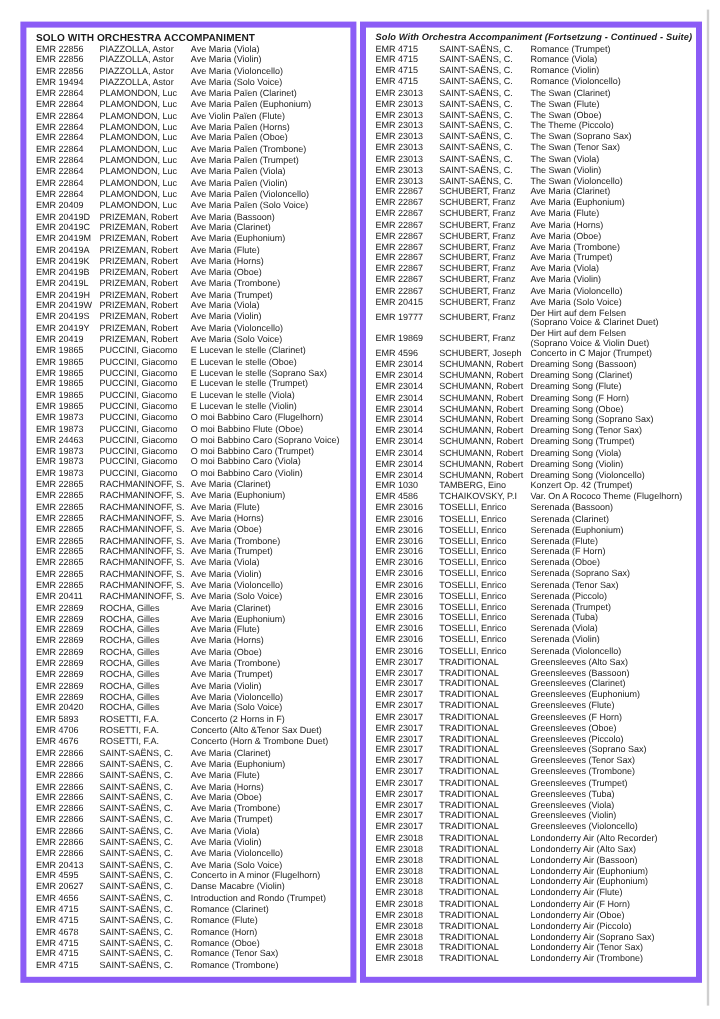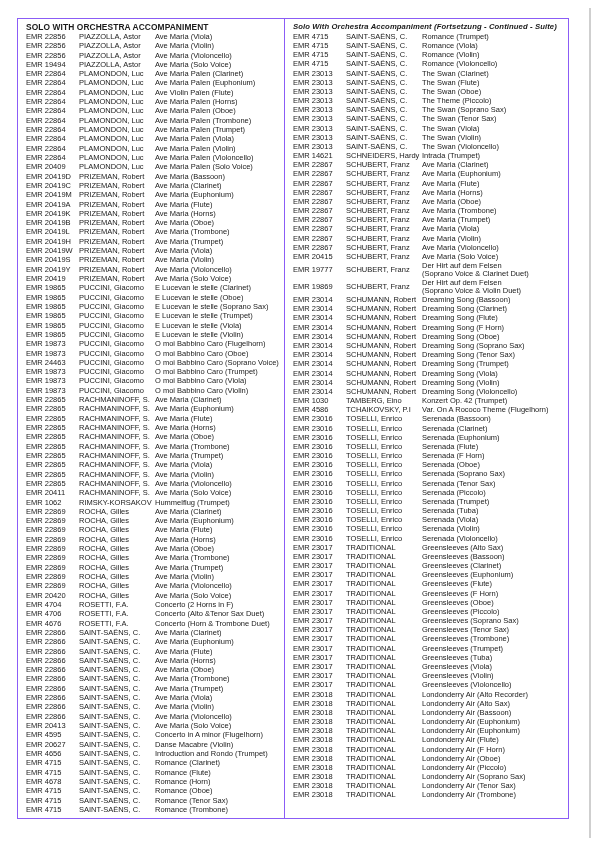--- a/index.html
+++ b/index.html
@@ -5,28 +5,28 @@
   html,body{margin:0;padding:0;}
   body{
     width:600px;height:849px;background:#ffffff;
     font-family:"Liberation Sans","DejaVu Sans",sans-serif;
     color:#1a1a1a;
     -webkit-font-smoothing:antialiased;
   }
   .page{position:relative;width:600px;height:849px;background:#ffffff;overflow:hidden;}
   .col{
     position:absolute;top:18px;
-    border:1px solid #8b5cf6;
+    border:5px solid #8b5cf6;
     box-sizing:border-box;
     background:#ffffff;
     padding:3px 3px 3px 8px;
     overflow:hidden;
   }
   #col-left{left:17px;width:280px;height:801px;}
-  #col-right{left:284px;width:285px;height:801px;}
+  #col-right{left:300px;width:285px;height:801px;}
   .col-header{
     font-weight:bold;
     font-size:8.4px;
     line-height:10.5px;
     white-space:nowrap;
     letter-spacing:.1px;
   }
   #col-right .col-header{
     font-style:italic;
     font-size:7.7px;
@@ -257,21 +257,21 @@
 
   <div class="row">
     <span class="c-code">EMR 19873</span>
     <span class="c-composer">PUCCINI, Giacomo</span>
     <span class="c-title">O moi Babbino Caro (Flugelhorn)</span>
   </div>
 
   <div class="row">
     <span class="c-code">EMR 19873</span>
     <span class="c-composer">PUCCINI, Giacomo</span>
-    <span class="c-title">O moi Babbino Caro (Oboe)</span>
+    <span class="c-title">O moi Babbino Flute (Oboe)</span>
   </div>
 
   <div class="row">
     <span class="c-code">EMR 24463</span>
     <span class="c-composer">PUCCINI, Giacomo</span>
     <span class="c-title">O moi Babbino Caro (Soprano Voice)</span>
   </div>
 
   <div class="row">
     <span class="c-code">EMR 19873</span>
@@ -350,25 +350,20 @@
     <span class="c-composer">RACHMANINOFF, S.</span>
     <span class="c-title">Ave Maria (Violoncello)</span>
   </div>
 
   <div class="row">
     <span class="c-code">EMR 20411</span>
     <span class="c-composer">RACHMANINOFF, S.</span>
     <span class="c-title">Ave Maria (Solo Voice)</span>
   </div>
 
-  <div class="row">
-    <span class="c-code">EMR 1062</span>
-    <span class="c-composer">RIMSKY-KORSAKOV</span>
-    <span class="c-title">Hummelflug (Trumpet)</span>
-  </div>
 
   <div class="row">
     <span class="c-code">EMR 22869</span>
     <span class="c-composer">ROCHA, Gilles</span>
     <span class="c-title">Ave Maria (Clarinet)</span>
   </div>
 
   <div class="row">
     <span class="c-code">EMR 22869</span>
     <span class="c-composer">ROCHA, Gilles</span>
@@ -417,21 +412,21 @@
     <span class="c-title">Ave Maria (Violoncello)</span>
   </div>
 
   <div class="row">
     <span class="c-code">EMR 20420</span>
     <span class="c-composer">ROCHA, Gilles</span>
     <span class="c-title">Ave Maria (Solo Voice)</span>
   </div>
 
   <div class="row">
-    <span class="c-code">EMR 4704</span>
+    <span class="c-code">EMR 5893</span>
     <span class="c-composer">ROSETTI, F.A.</span>
     <span class="c-title">Concerto (2 Horns in F)</span>
   </div>
 
   <div class="row">
     <span class="c-code">EMR 4706</span>
     <span class="c-composer">ROSETTI, F.A.</span>
     <span class="c-title">Concerto (Alto &amp;Tenor Sax Duet)</span>
   </div>
 
@@ -636,25 +631,20 @@
     <span class="c-composer">SAINT-SAËNS, C.</span>
     <span class="c-title">The Swan (Violin)</span>
   </div>
 
   <div class="row">
     <span class="c-code">EMR 23013</span>
     <span class="c-composer">SAINT-SAËNS, C.</span>
     <span class="c-title">The Swan (Violoncello)</span>
   </div>
 
-  <div class="row">
-    <span class="c-code">EMR 14621</span>
-    <span class="c-composer">SCHNEIDERS, Hardy</span>
-    <span class="c-title">Intrada (Trumpet)</span>
-  </div>
 
   <div class="row">
     <span class="c-code">EMR 22867</span>
     <span class="c-composer">SCHUBERT, Franz</span>
     <span class="c-title">Ave Maria (Clarinet)</span>
   </div>
 
   <div class="row">
     <span class="c-code">EMR 22867</span>
     <span class="c-composer">SCHUBERT, Franz</span>
@@ -720,20 +710,25 @@
     <span class="c-composer">SCHUBERT, Franz</span>
     <span class="c-title">Der Hirt auf dem Felsen<span class="t2">(Soprano Voice &amp; Clarinet Duet)</span></span>
   </div>
 
   <div class="row">
     <span class="c-code">EMR 19869</span>
     <span class="c-composer">SCHUBERT, Franz</span>
     <span class="c-title">Der Hirt auf dem Felsen<span class="t2">(Soprano Voice &amp; Violin Duet)</span></span>
   </div>
 
+  <div class="row">
+    <span class="c-code">EMR 4596</span>
+    <span class="c-composer">SCHUBERT, Joseph</span>
+    <span class="c-title">Concerto in C Major (Trumpet)</span>
+  </div>
 
   <div class="row">
     <span class="c-code">EMR 23014</span>
     <span class="c-composer">SCHUMANN, Robert</span>
     <span class="c-title">Dreaming Song (Bassoon)</span>
   </div>
 
   <div class="row">
     <span class="c-code">EMR 23014</span>
     <span class="c-composer">SCHUMANN, Robert</span>

